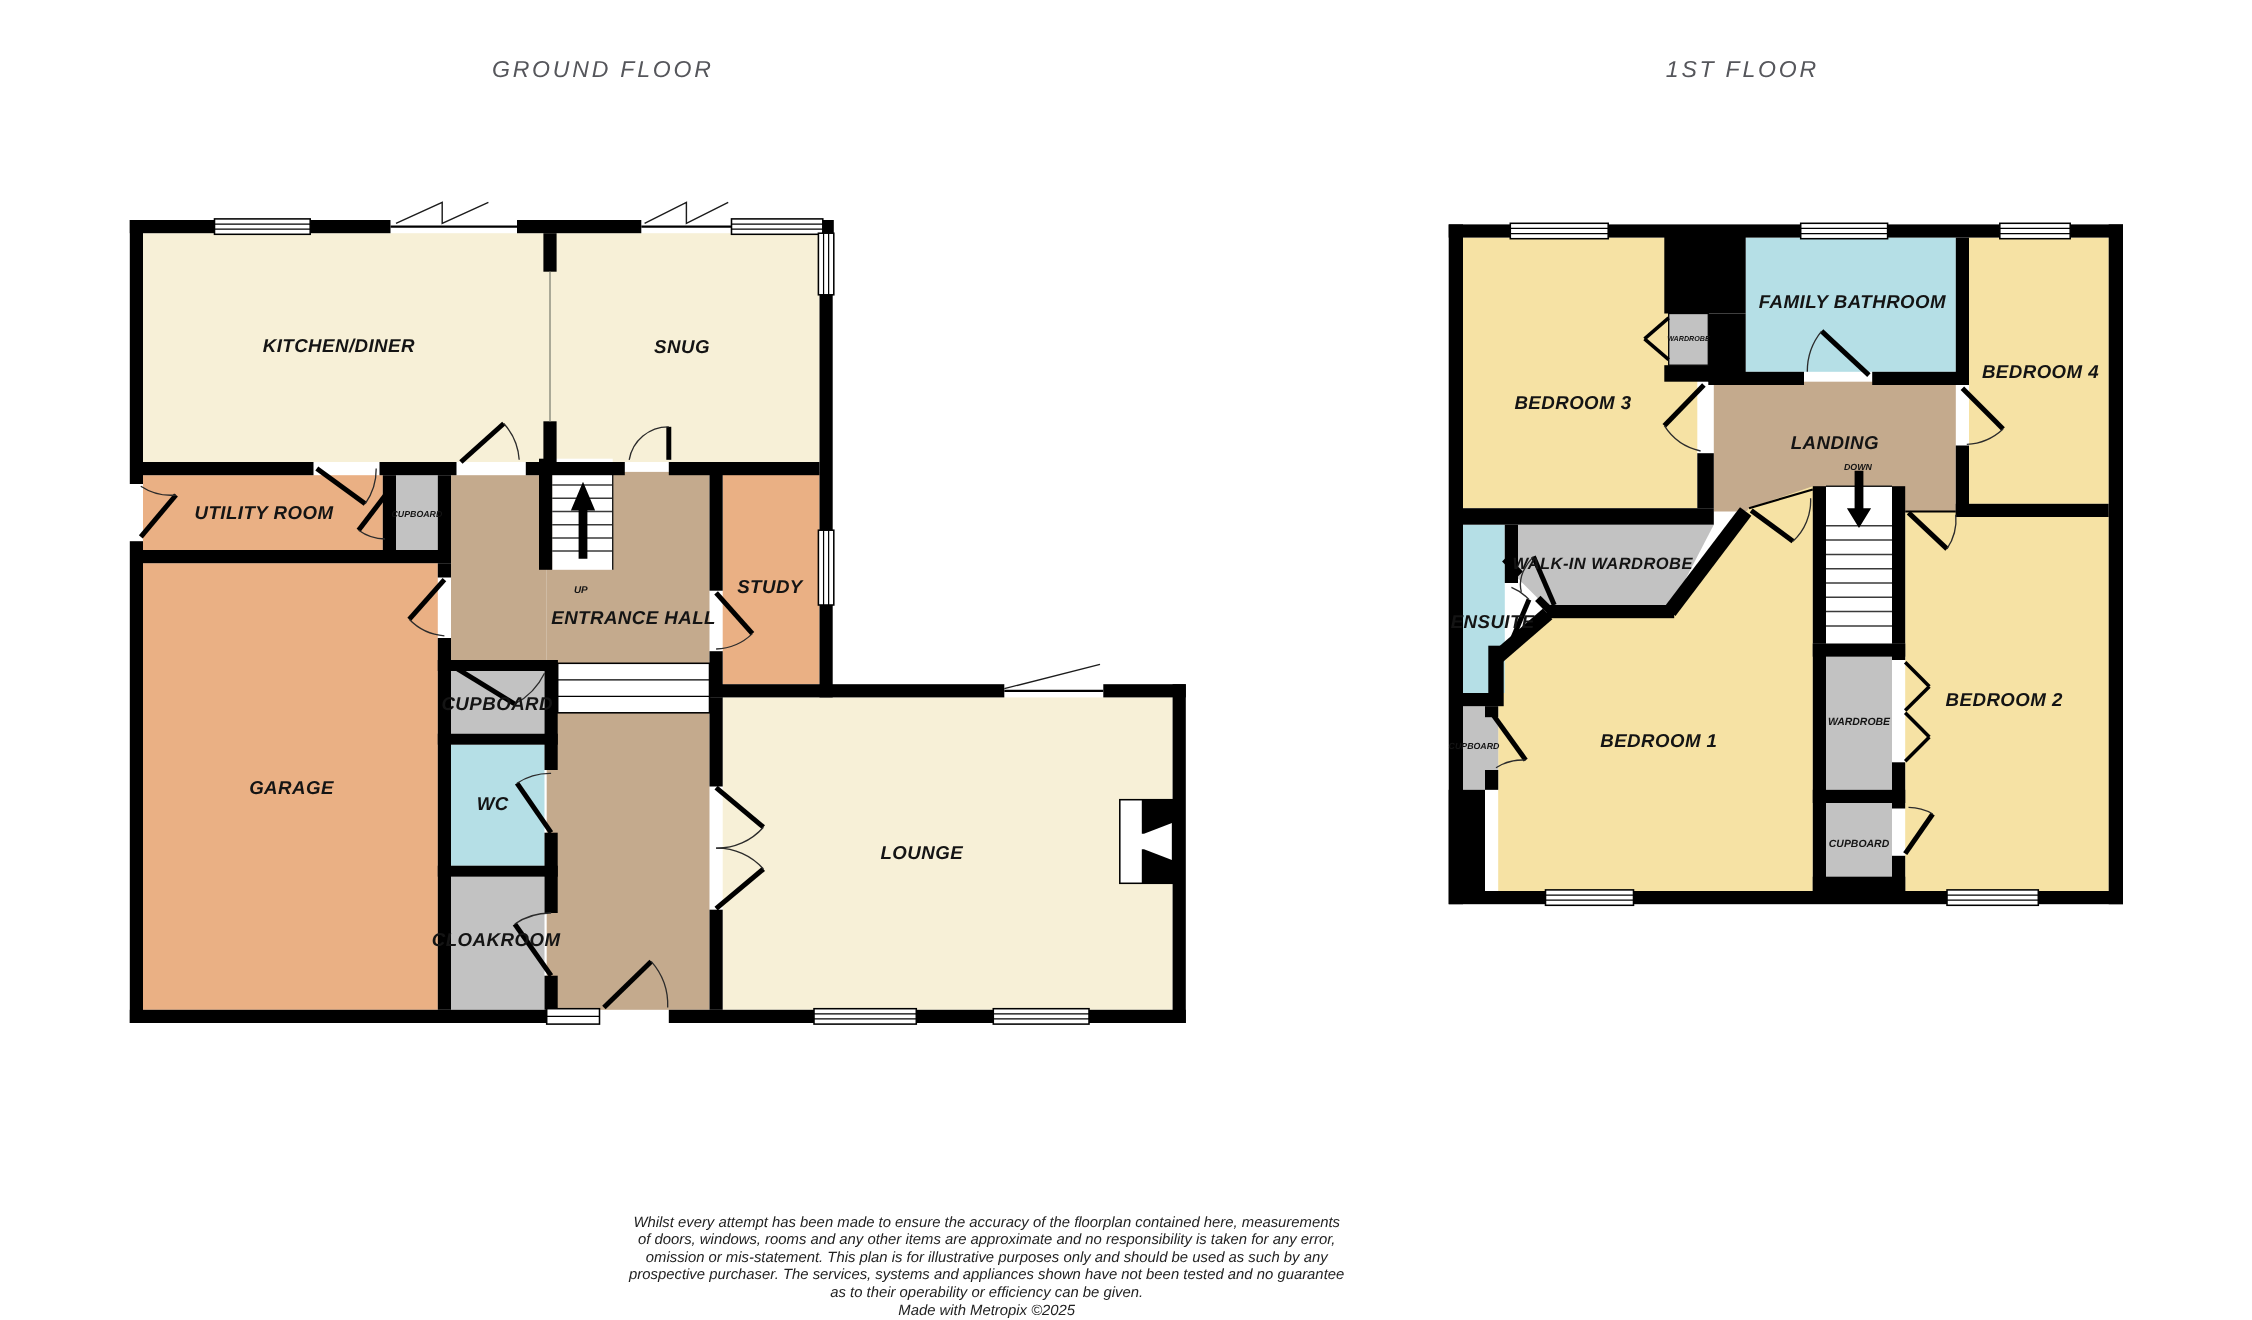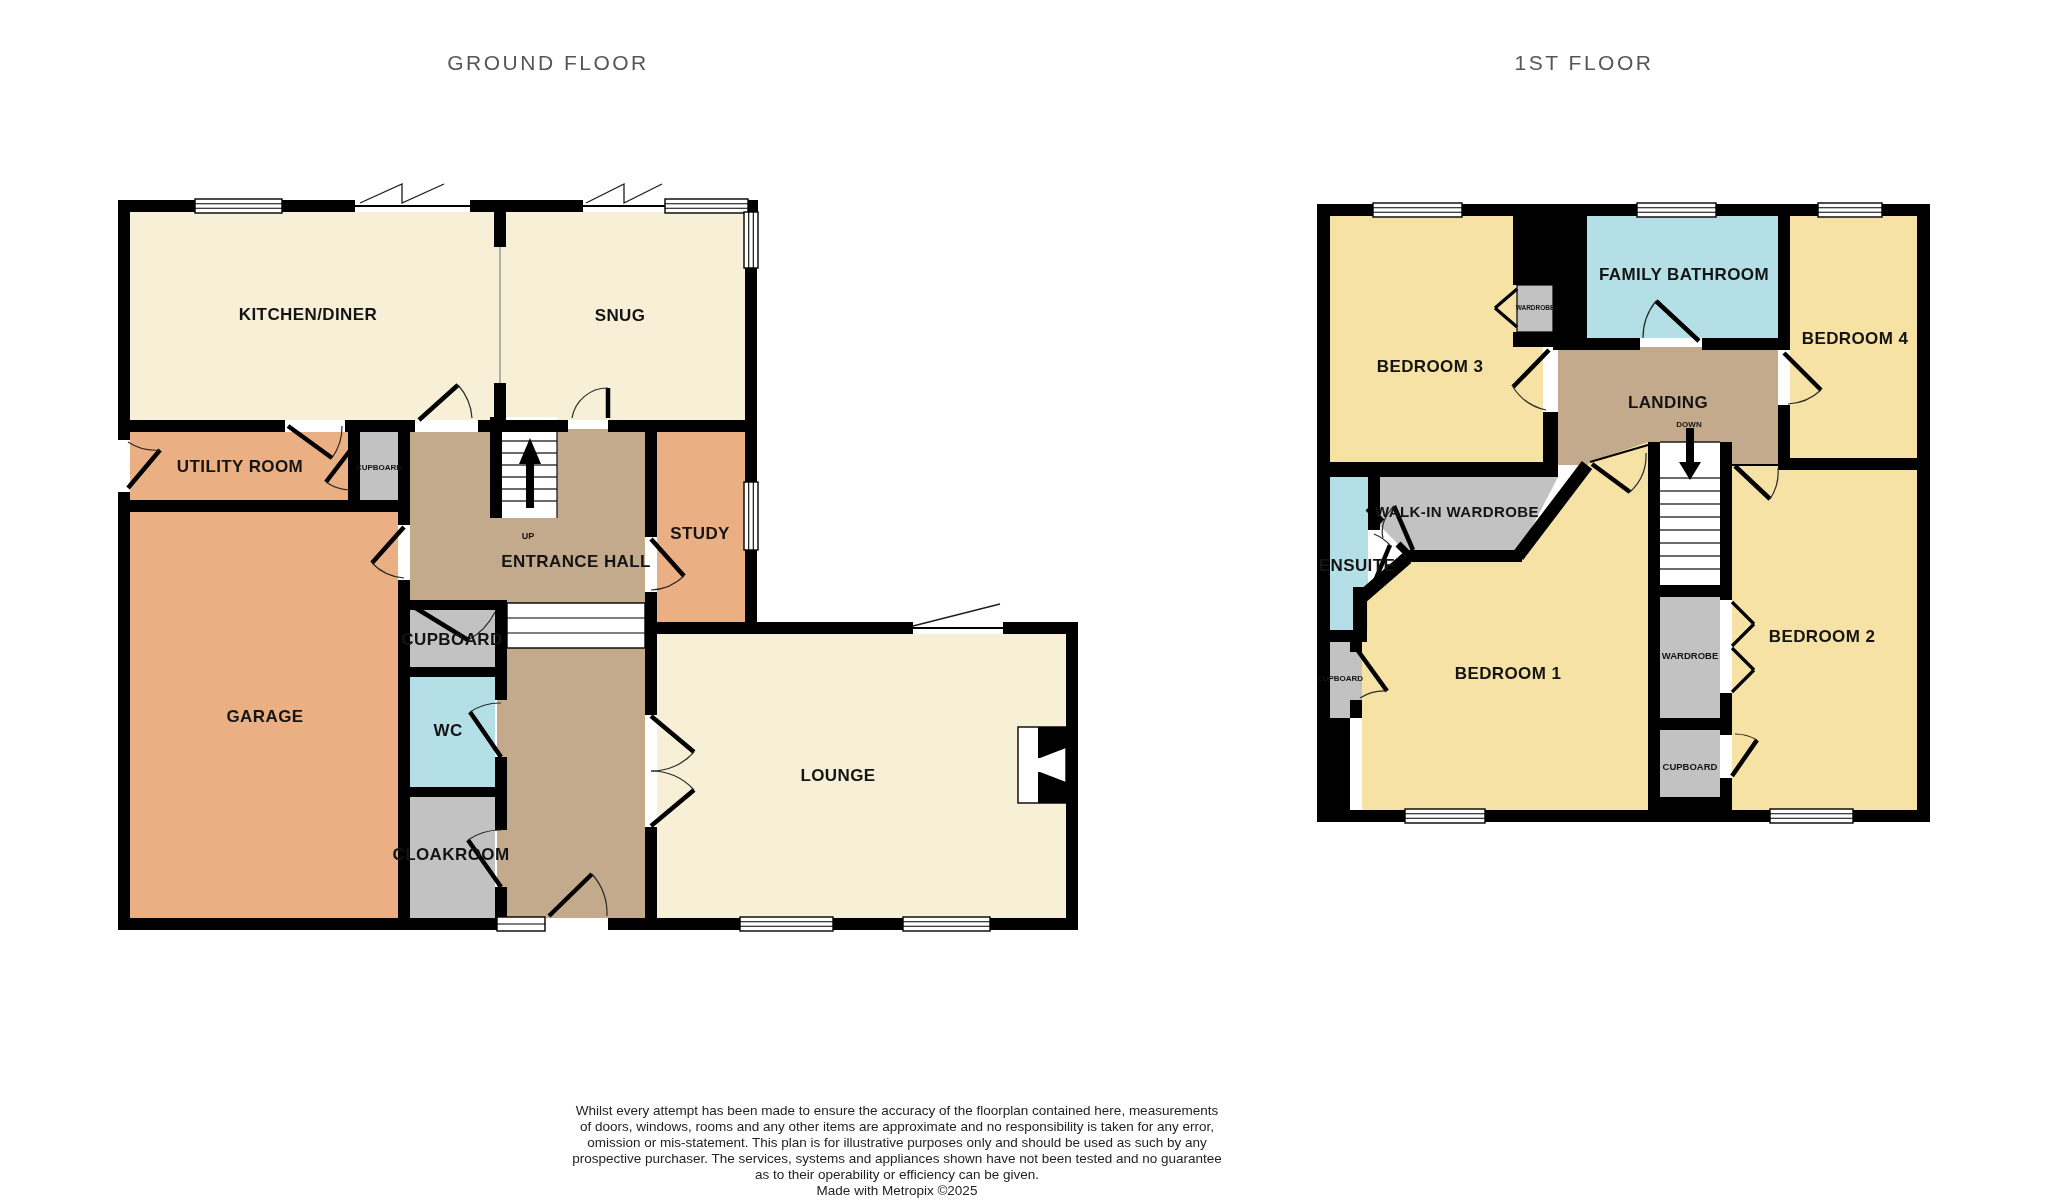--- a/index.html
+++ b/index.html
@@ -1,17 +1,17 @@
 <!DOCTYPE html>
 <html><head>
 <meta charset="utf-8">
 <style>
   html,body{margin:0;padding:0;background:#fff;}
   #app{position:relative;width:2047px;height:1200px;background:#fff;overflow:hidden;
-       font-family:"Liberation Sans", sans-serif;}
+       font-family:"Liberation Sans", sans-serif;font-style:italic;}
   svg{position:absolute;left:0;top:0;}
   text{font-family:"Liberation Sans", sans-serif;}
   .floor-title{font-size:21px;fill:#55565B;letter-spacing:2.5px;font-weight:400;}
   .room-label{font-size:17px;font-weight:bold;fill:#141414;letter-spacing:0.4px;}
   .room-label-sm{font-weight:bold;fill:#141414;}
   .disclaimer{font-size:13.5px;fill:#222;}
   .wall{fill:#000;}
   .thinline{stroke:#000;stroke-width:2;fill:none;}
   .hairline{stroke:#1c1c1c;stroke-width:1.3;fill:none;}
   .tread{stroke:#3a3a3a;stroke-width:1.4;}

